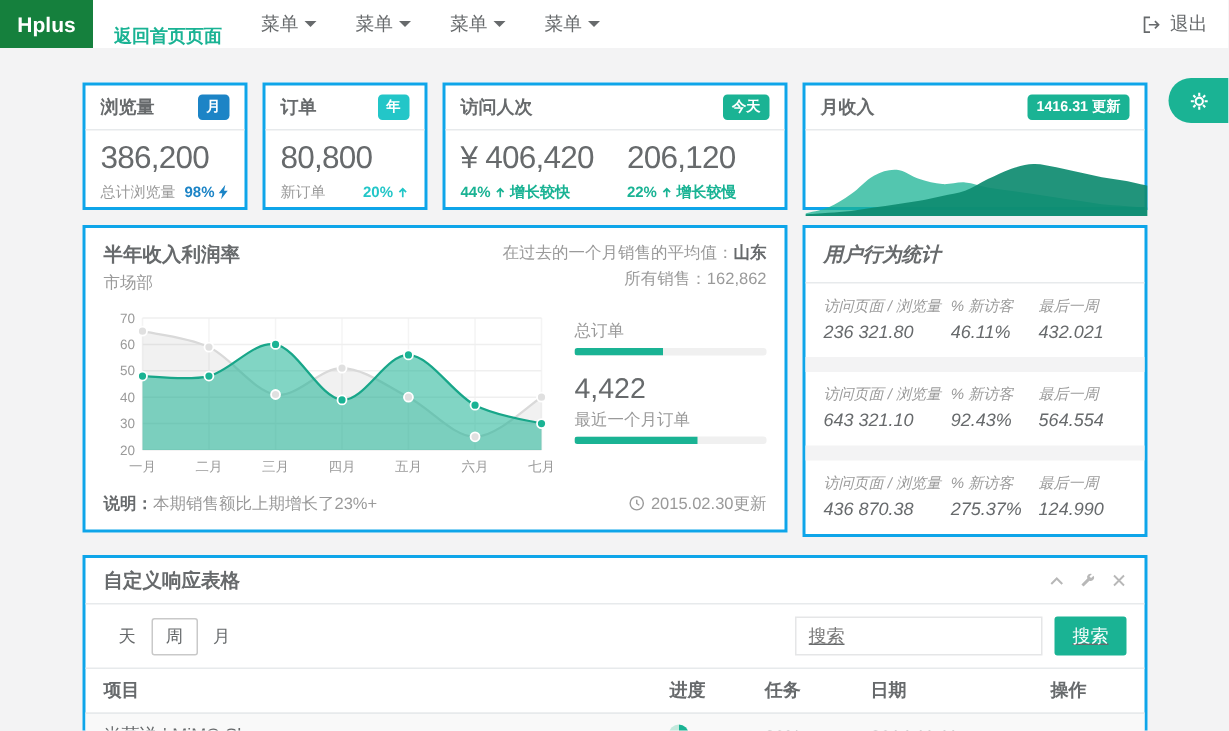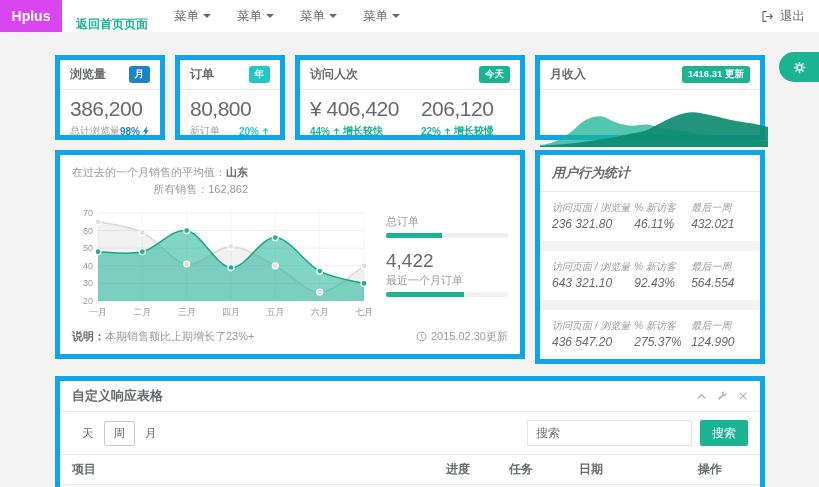--- a/index.html
+++ b/index.html
@@ -4,34 +4,34 @@
 <style>
   * { margin:0; padding:0; box-sizing:border-box; }
   html,body { width:819px; height:487px; }
   body {
     font-family:"Liberation Sans","DejaVu Sans",sans-serif;
     background:#f3f3f4; color:#676a6c; overflow:hidden; position:relative;
     font-size:13px;
   }
   
   .navbar { position:absolute; top:0; left:0; right:0; height:32px; background:#fff; display:flex; align-items:stretch; }
-  .brand { width:62px; background:#d946ef; color:#fff; font-weight:bold; font-size:14px; display:flex; align-items:center; justify-content:center; }
+  .brand { width:62px; background:#15803d; color:#fff; font-weight:bold; font-size:14px; display:flex; align-items:center; justify-content:center; }
   .nav-links { display:flex; align-items:center; gap:26px; padding-left:14px; }
   .home-link { color:#1ab394; font-size:12px; font-weight:bold; cursor:pointer;margin-top:17px; }
   .menu-item { color:#676a6c; font-size:12.5px; cursor:pointer; display:flex; align-items:center; gap:4px; }
   .caret { width:0; height:0; border-left:4px solid transparent; border-right:4px solid transparent; border-top:4px solid #676a6c; display:inline-block; }
   .nav-right { margin-left:auto; display:flex; align-items:center; gap:6px; padding-right:14px; color:#676a6c; font-size:12.5px; cursor:pointer; }
   
   .settings-btn { position:absolute; top:52px; right:0; width:40px; height:30px; background:#1ab394; border-radius:16px 0 0 16px; display:flex; align-items:center; justify-content:center; cursor:pointer; z-index:5; }
   
   .container { position:absolute; top:55px; left:55px; width:710px; }
   .row1 { display:flex; gap:10px; }
   .row2 { display:flex; gap:10px; margin-top:10px; align-items:flex-start; }
   .row3 { margin-top:12px; }
-  .ibox { background:#fff; border:5px solid #0ea5e9; }
+  .ibox { background:#fff; border:2px solid #0ea5e9; }
   .ibox-title { display:flex; justify-content:space-between; align-items:center; padding:6px 10px; border-bottom:1px solid #e7eaec; font-size:12px; font-weight:bold; color:#676a6c; }
   .badge { color:#fff; font-size:9.5px; font-weight:bold; padding:2px 6px; border-radius:3px; white-space:nowrap; }
   .badge-blue { background:#1c84c6; } .badge-info { background:#23c6c8; } .badge-green { background:#1ab394; }
   
   .card-sm { width:110px; height:85px; }
   .card-lg { width:230px; height:85px; }
   .card-content { padding:7px 10px 6px; }
   .big-num { font-size:21px; font-weight:400; color:#676a6c; letter-spacing:-0.5px; line-height:1.15; }
   .sub-row { display:flex; justify-content:space-between; align-items:center; font-size:10px; color:#9a9a9a; margin-top:3px; }
   .pct-blue { color:#1c84c6; font-weight:bold; display:flex; align-items:center; gap:2px; }
@@ -67,21 +67,21 @@
   .u-value { font-size:12px; color:#676a6c; margin-top:2px; font-weight:400; }
   
   .table-panel { width:710px; }
   .tp-head { display:flex; justify-content:space-between; align-items:center; padding:6px 12px; border-bottom:1px solid #e7eaec; }
   .tools { display:flex; gap:10px; align-items:center; }
   .tool { cursor:pointer; display:flex; align-items:center; }
   .toolbar { display:flex; justify-content:space-between; align-items:center; padding:8px 12px; }
   .btn-group { display:flex; }
   .tab-btn { font-size:11.5px; color:#676a6c; background:#fff; border:1px solid transparent; padding:4px 9px; cursor:pointer; font-family:inherit; }
   .tab-btn.active { border:1px solid #c9c9c9; border-radius:2px; }
-  .search-wrap { display:flex; }
+  .search-wrap { display:flex;text-decoration:underline; }
   .search-input { width:165px; height:26px; border:1px solid #e5e6e7; padding:0 8px; font-size:12px; color:#676a6c; font-family:inherit; outline:none; }
   .search-btn { height:26px; background:#1ab394; color:#fff; border:none; font-size:12px; padding:0 12px; cursor:pointer; font-family:inherit; margin-left:8px; border-radius:2px; }
   table { width:100%; border-collapse:collapse; }
   th { text-align:left; font-size:12px; color:#676a6c; padding:6px 8px; border-bottom:1px solid #e7eaec; border-top:1px solid #e7eaec; font-weight:bold; }
   th:first-child, td:first-child { padding-left:12px; }
   td { font-size:12px; color:#676a6c; padding:6px 8px; background:#f9f9f9; }
   .pie { width:13px; height:13px; border-radius:50%; display:inline-block; }
   svg { display:block; }
 </style>
 </head>
@@ -208,20 +208,24 @@
             <path d="M0,54.9C2.5,54.7 10.1,54.2 15.2,53.8C20.3,53.4 25.3,53.2 30.4,52.6C35.5,52.0 40.5,51.1 45.6,50.4C50.7,49.7 55.7,49.0 60.8,48.2C65.9,47.5 70.9,46.8 76,45.9C81.1,45.0 86.1,43.7 91.2,42.6C96.3,41.5 101.3,41.1 106.4,39.2C111.5,37.3 116.5,33.8 121.6,31.4C126.7,29.0 131.7,26.3 136.8,24.6C141.9,22.9 146.9,21.5 152,21.3C157.1,21.1 162.1,22.6 167.2,23.5C172.3,24.4 177.3,25.8 182.4,26.9C187.5,28.0 192.5,29.3 197.6,30.2C202.7,31.1 207.7,31.6 212.8,32.5C217.9,33.4 225.5,35.3 228,35.8 L228,56 L0,56 Z" fill="#0e8b70" fill-opacity="0.92"></path>
           </svg>
       </div>
     </div>
   </div>
 
   <div class="row2">
 
     <div class="ibox profit-panel">
       <div class="panel-head">
+        <div>
+          <div class="panel-title">半年收入利润率</div>
+          <div class="panel-sub">市场部</div>
+        </div>
         <div class="head-right">
           <div><span>在过去的一个月销售的平均值：</span><b>山东</b></div>
           <div><span>所有销售：</span><span>162,862</span></div>
         </div>
       </div>
       <div class="profit-body">
         <svg class="profit-chart" viewBox="0 0 300 116">
             <line x1="26" y1="8" x2="26" y2="96" stroke="#f4f4f4"></line>
             <text x="26" y="110" text-anchor="middle" font-size="9" fill="#9a9a9a">一月</text>
             <line x1="70.3" y1="8" x2="70.3" y2="96" stroke="#f4f4f4"></line>
@@ -319,21 +323,21 @@
             <span class="u-value">92.43%</span>
           </div>
         <div class="uc uc3">
             <span class="u-label">最后一周</span>
             <span class="u-value">564.554</span>
           </div>
       </div>
       <div class="user-row">
         <div class="uc uc1">
             <span class="u-label">访问页面 / 浏览量</span>
-            <span class="u-value">436 547.20</span>
+            <span class="u-value">436 870.38</span>
           </div>
         <div class="uc uc2">
             <span class="u-label">% 新访客</span>
             <span class="u-value">275.37%</span>
           </div>
         <div class="uc uc3">
             <span class="u-label">最后一周</span>
             <span class="u-value">124.990</span>
           </div>
       </div>

